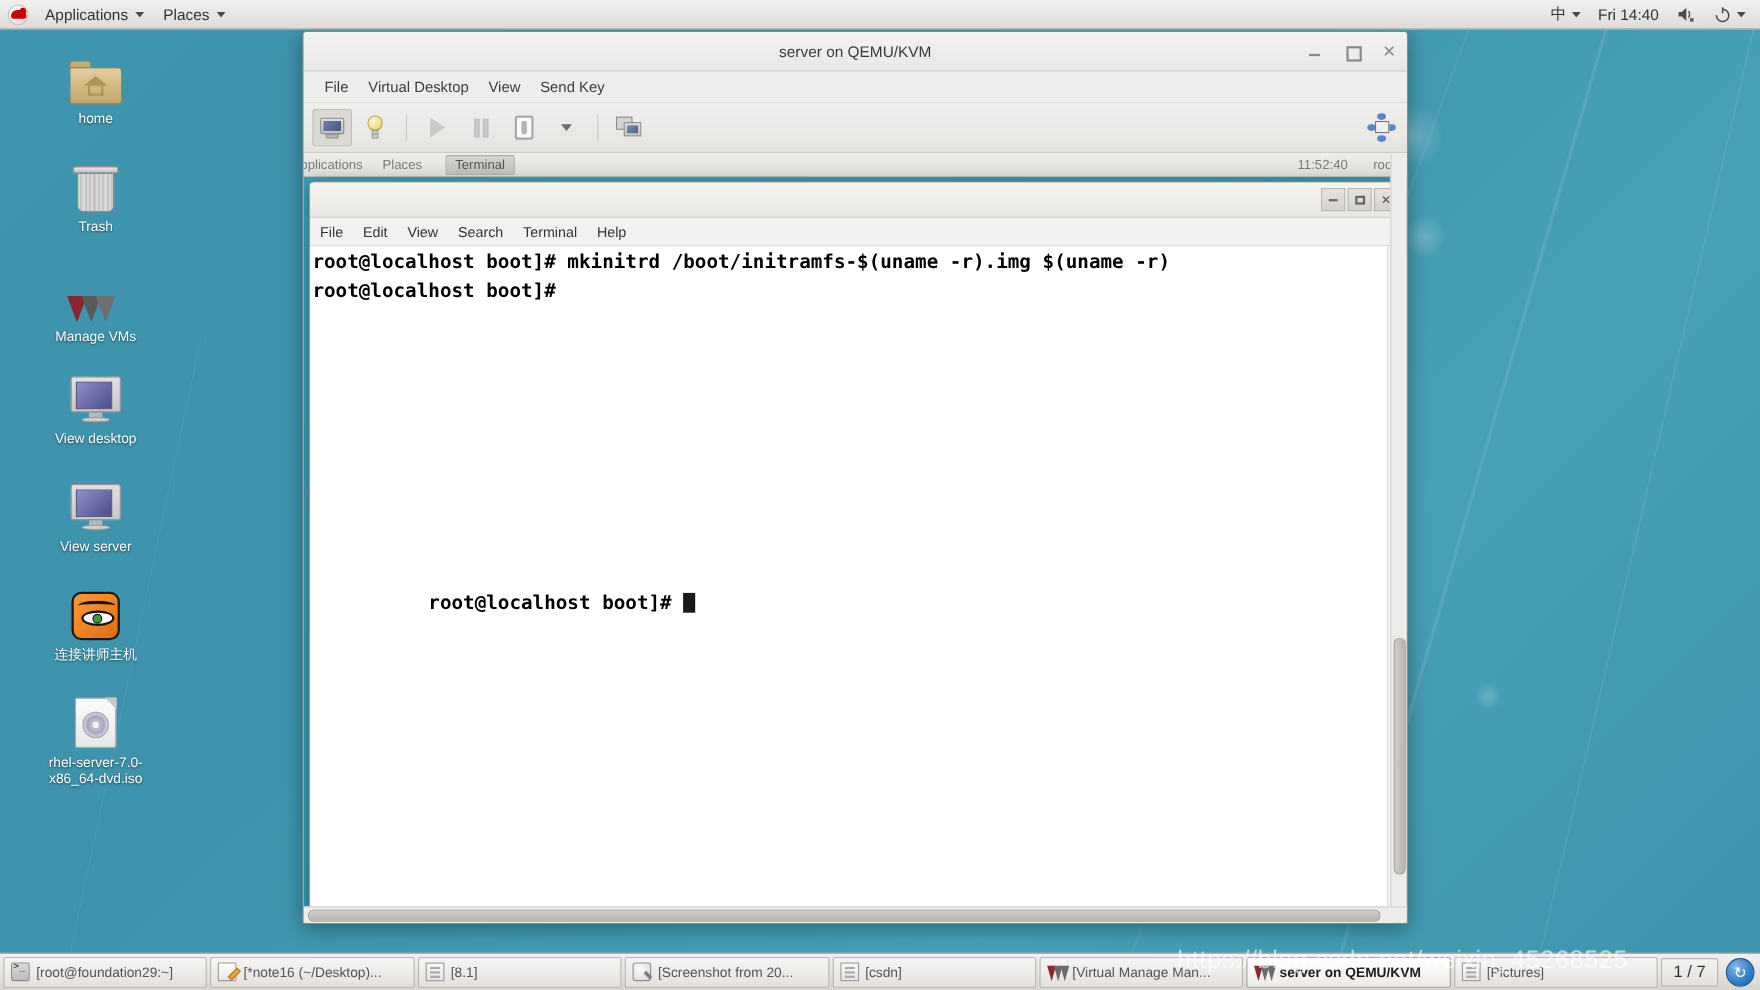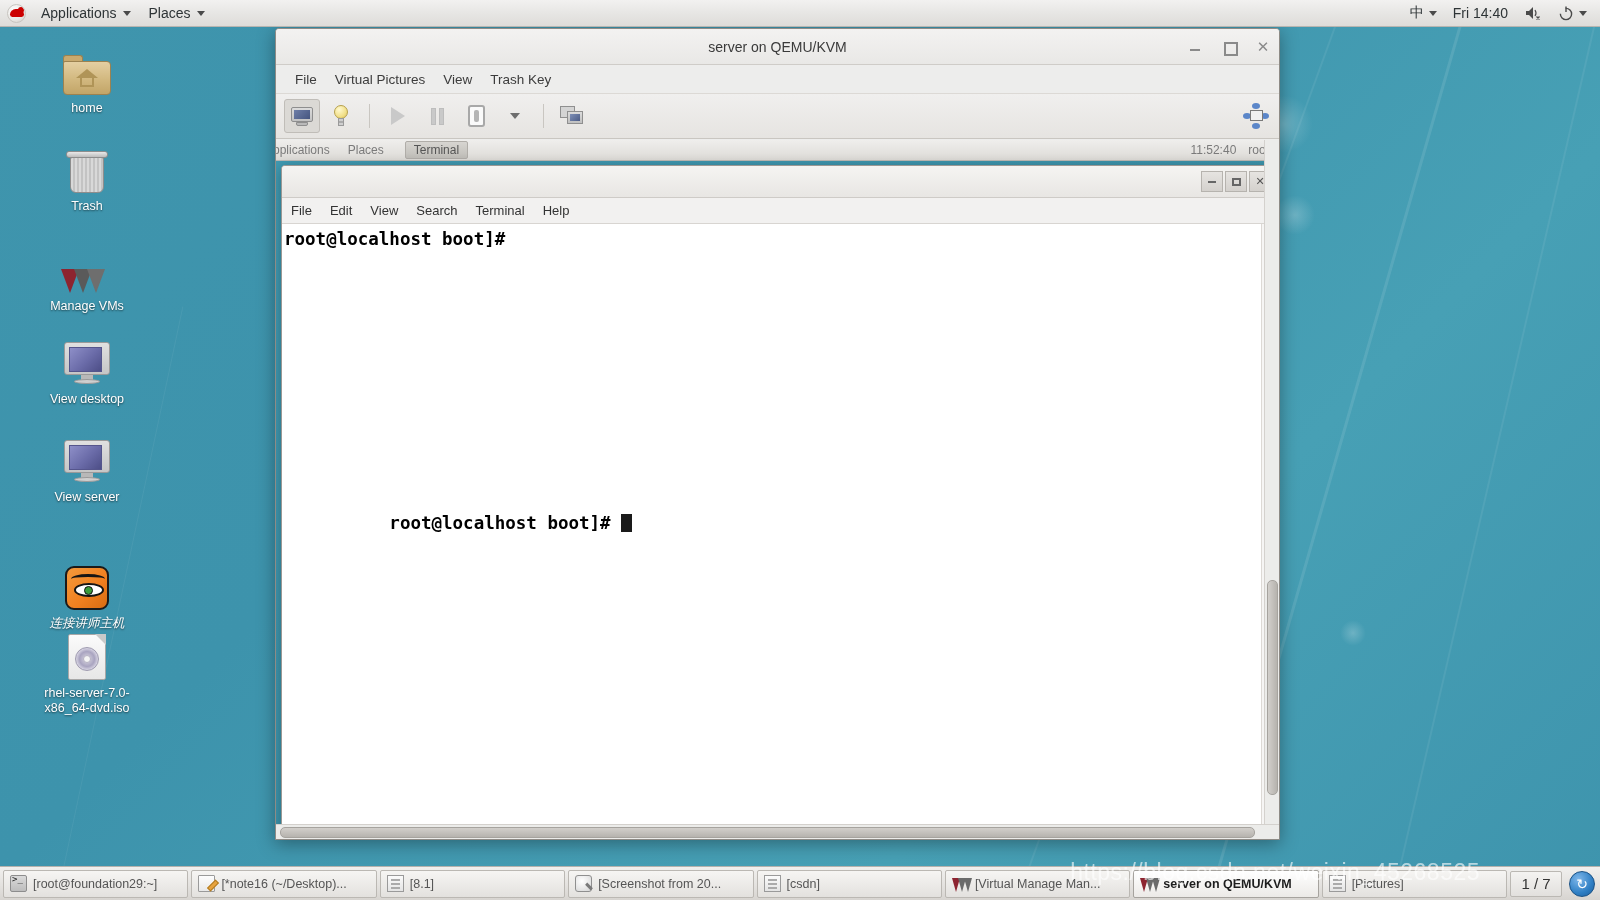--- a/index.html
+++ b/index.html
@@ -192,21 +192,21 @@
   .guest-panel {
     position: absolute; left: -20px; top: 0; width: 1025px; height: 21px;
     background: linear-gradient(180deg,#efeeec,#dddbd7);
     border-bottom: 1px solid #bdbab6;
     display: flex; align-items: center; font-size: 12px; color: #7a7a7a;
     filter: blur(0.4px);
   }
   .guest-panel .gp-item { padding: 0 9px; }
   .guest-panel .gp-win { margin-left: 12px; padding: 1px 8px; background: linear-gradient(180deg,#d7d5d1,#bfbdb8);
      border: 1px solid #b0ada8; border-radius: 2px; color:#555; }
-  .guest-panel .gp-right { margin-left: auto; display: flex; gap: 12px; padding-right: 12px; }
+  .guest-panel .gp-right { margin-left: auto; display: flex; gap: 23px; padding-right: 12px; }
 
   .guest-wall { position: absolute; left: 0; top: 21px; width: 1005px; height: 680px;
     background: linear-gradient(140deg,#409ab2 0%,#3c93ab 50%,#46a1b6 100%); }
   .guest-wall .gstripe { position: absolute; left: 60px; top: 0; width: 2px; height: 680px;
     background: rgba(255,255,255,0.08); transform: rotate(9deg); }
 
   
   .term {
     position: absolute; left: 5px; top: 25px; width: 995px; height: 689px;
     background: #f2f1f0; border: 1px solid #9b9894; border-radius: 4px 4px 0 0;
@@ -397,21 +397,21 @@
         <div class="screen">
           <div class="inner"></div>
         </div>
         <div class="stand"></div>
         <div class="base"></div>
       </div>
   </div>
   <div class="label">View server</div>
 </div>
 
-<div class="desk-icon" style="left:22px; top:560px;font-style:italic;">
+<div class="desk-icon" style="left:22px; top:532px;">
   <div class="glyph">
     <div class="ic-eye">
         <div class="e-brow"></div>
         <div class="e-white"></div>
         <div class="e-pupil"></div>
       </div>
   </div>
   <div class="label">连接讲师主机</div>
 </div>
 
@@ -433,23 +433,23 @@
     <div class="vm-title">server on QEMU/KVM</div>
     <div class="vm-wbtns">
       <div class="wbtn min"></div>
       <div class="wbtn max"></div>
       <div class="wbtn">✕</div>
     </div>
   </div>
 
   <div class="vm-menubar">
     <div class="mi">File</div>
-    <div class="mi">Virtual Pictures</div>
+    <div class="mi">Virtual Desktop</div>
     <div class="mi">View</div>
-    <div class="mi">Trash Key</div>
+    <div class="mi">Send Key</div>
   </div>
 
   <div class="vm-toolbar">
     <div class="tb-btn active">
       <div class="tb-mini-mon">
           <div class="s"></div>
           <div class="b"></div>
         </div>
     </div>
     <div class="tb-btn">
@@ -521,20 +521,21 @@
       <div class="term-menu">
         <div class="tm">File</div>
         <div class="tm">Edit</div>
         <div class="tm">View</div>
         <div class="tm">Search</div>
         <div class="tm">Terminal</div>
         <div class="tm">Help</div>
       </div>
 
       <div class="term-screen">
+        <div class="term-text">root@localhost boot]# mkinitrd /boot/initramfs-$(uname -r).img $(uname -r)</div>
         <div class="term-text">root@localhost boot]#</div>
         <div class="term-text" style="margin-top:236px;">
           <span>root@localhost boot]# </span><span class="cursor-blk"></span>
         </div>
       </div>
 
       <div class="term-sb">
         <div class="thumb"></div>
       </div>
     </div>

